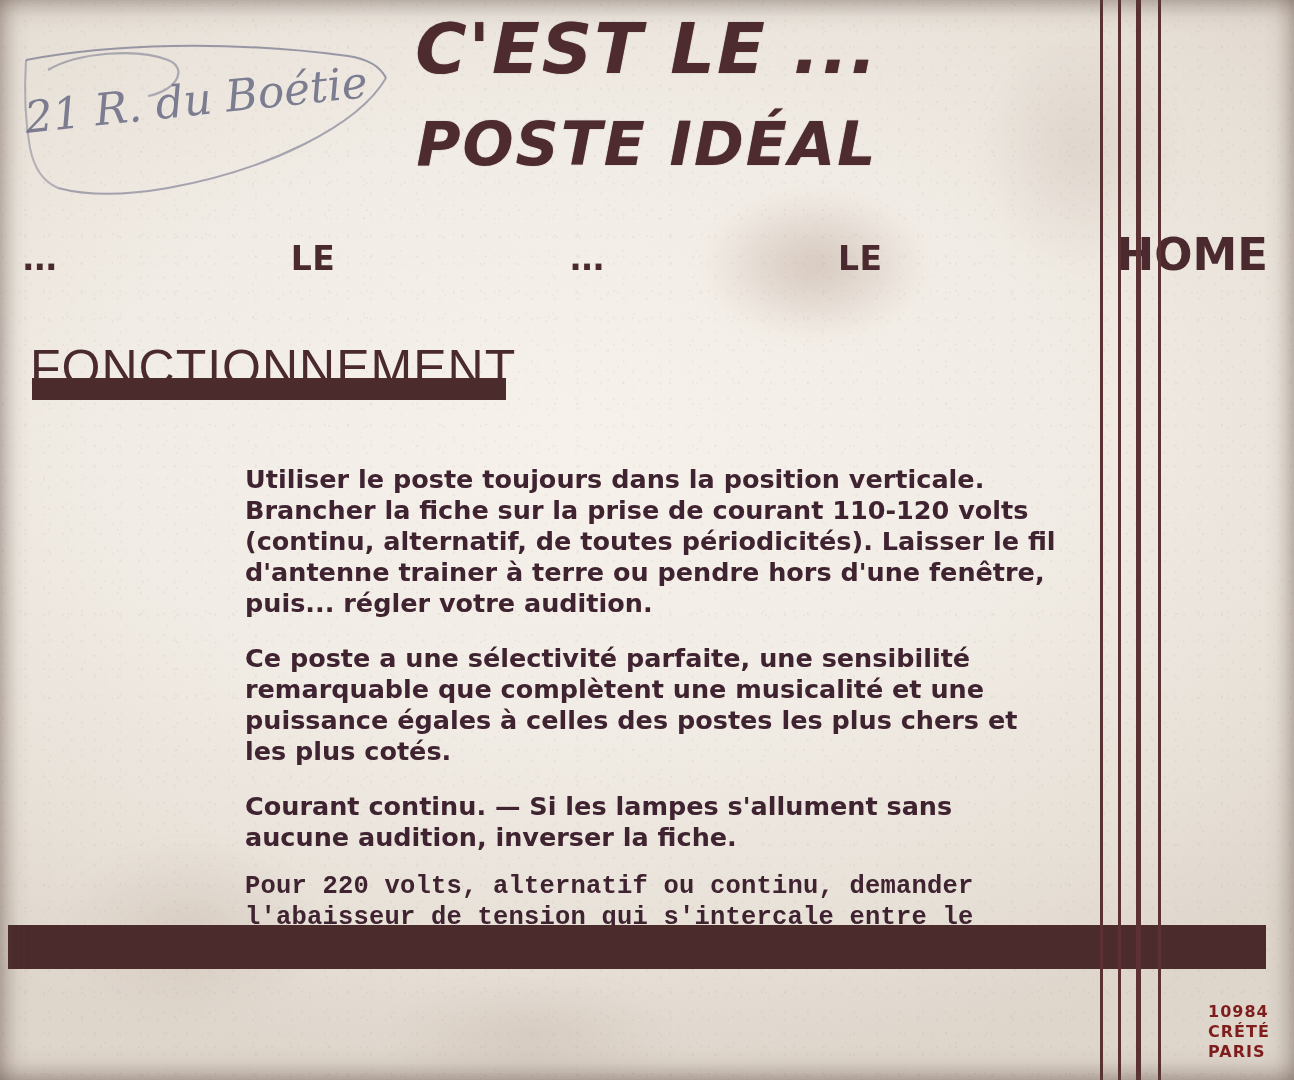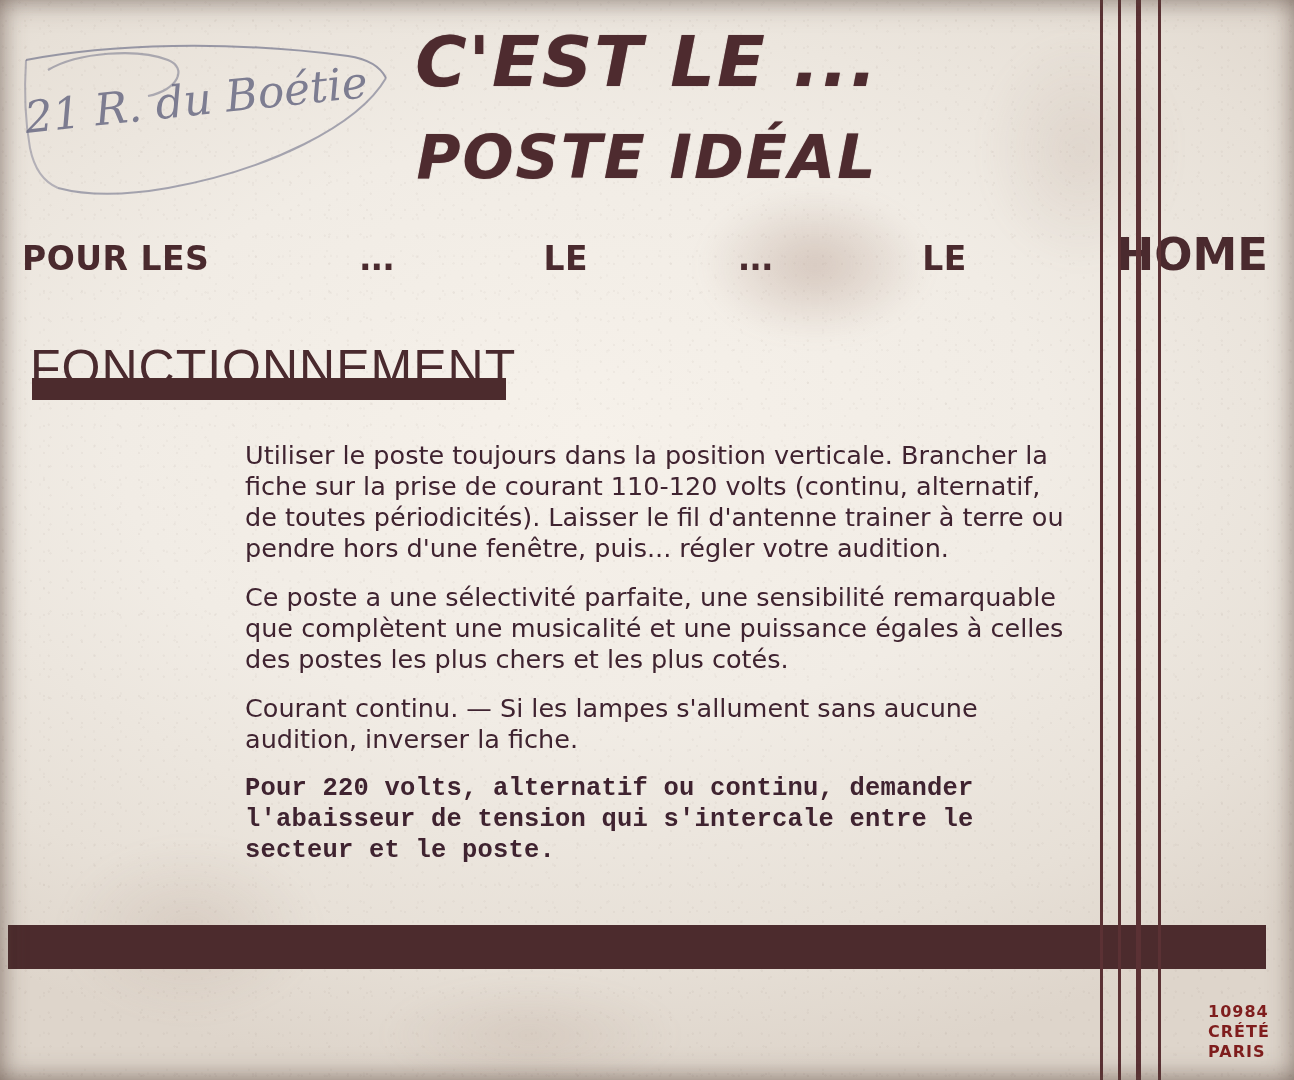--- a/index.html
+++ b/index.html
@@ -60,21 +60,21 @@
       inset 0 0 0 2px rgba(255,255,255,.0),
       inset 14px 0 26px -12px rgba(90,70,62,.45),
       inset -14px 0 26px -12px rgba(90,70,62,.40),
       inset 0 16px 28px -14px rgba(90,70,62,.40),
       inset 0 -16px 28px -14px rgba(90,70,62,.45);
   }
 
   
   #title-block {
     position: absolute;
-    left: 0; right: 0; top: 28px;
+    left: 0; right: 0; top: 15px;
     text-align: center;
   }
   .title-line {
     font-family: "DejaVu Sans", sans-serif;
     font-weight: bold;
     font-style: italic;
     letter-spacing: 2px;
     color: #4e2b2f;
     line-height: .98;
     text-shadow: 0 0 1px rgba(78,43,47,.55);
@@ -122,21 +122,21 @@
     left: 245px; top: 440px;
     width: 820px;
     color: #3f2330;
     font-family: "DejaVu Sans", sans-serif;
     font-size: 25.5px;
     line-height: 31px;
     font-weight: 600;
   }
   #body-copy p { margin: 0 0 18px 0; }
   #body-copy p:last-child { margin-bottom: 0; font-family: Liberation Mono, monospace; }
-  #body-copy .lead { font-weight: 400; }
+  #body-copy .lead { font-weight: 700; margin-top: 24px; }
   .para-strong { font-weight: 800; letter-spacing: .2px; }
 
   
   #bottom-bar {
     position: absolute;
     left: 8px; top: 925px;
     width: 1258px; height: 44px;
     background: #4c2b2d;
   }
 
@@ -204,21 +204,20 @@
     </svg>
     <div class="hw-text">21 R. du Boétie</div>
   </div>
 
   <div id="title-block">
     <div id="title1" class="title-line">C'EST LE ...</div>
     <div id="title2" class="title-line">POSTE IDÉAL</div>
   </div>
 
   <div id="subtitle">
-    <span class="sm">POUR LES</span>
     <span class="dots">...</span>
     <span class="sm">LE</span>
     <span class="dots">...</span>
     <span class="sm">LE</span>
     <span class="big">HOME</span>
   </div>
 
   <div id="section-head">FONCTIONNEMENT</div>
   <div id="section-rule"></div>
 

